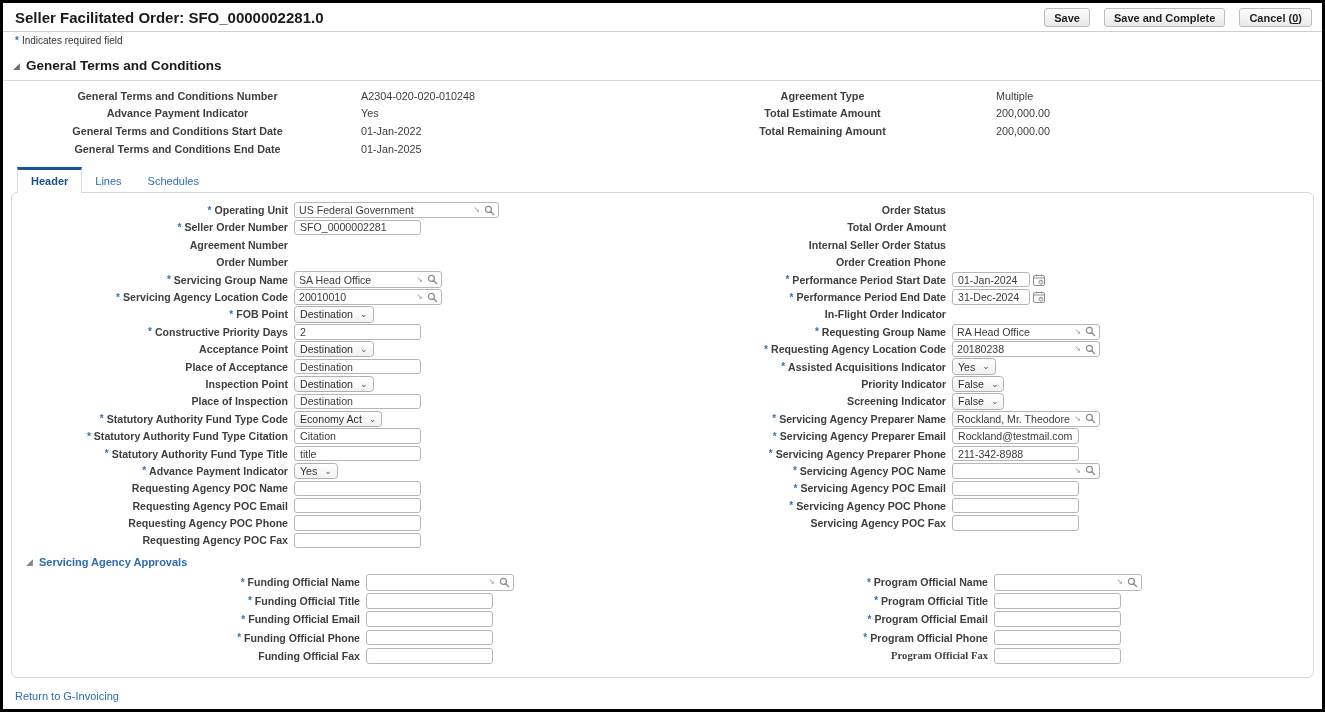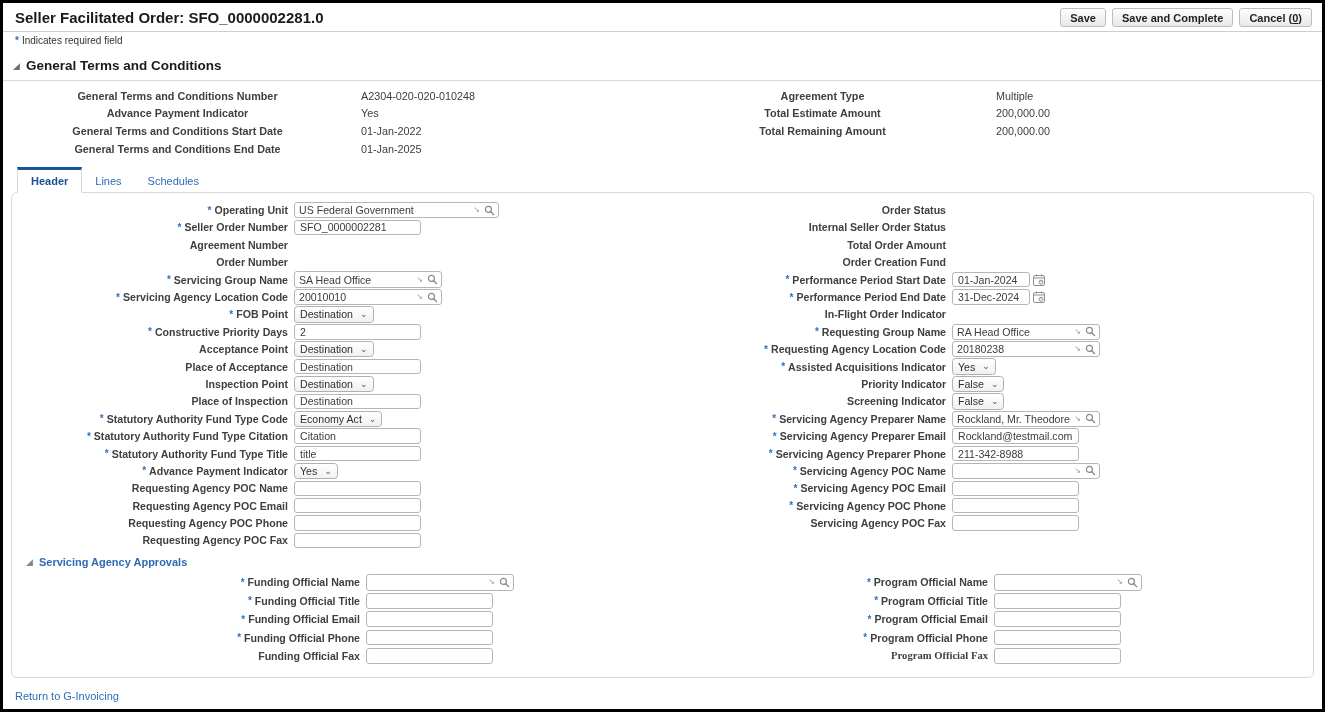--- a/index.html
+++ b/index.html
@@ -6,21 +6,21 @@
   html,body { background:#555; }
   body { font-family: "Liberation Sans", "DejaVu Sans", sans-serif; }
   .frame {
     width: 1325px; height: 712px; background:#fff;
     border: 3px solid #000; overflow: hidden; position: relative;
   }
   
   .titlebar { display:flex; align-items:center; justify-content:space-between;
     padding: 5px 10px 4px 12px; border-bottom: 1px solid #c7d0da; }
   .page-title { font-size: 15px; font-weight: 700; color:#1a1a1a; }
-  .toolbar { display:flex; gap:6px; }
+  .toolbar { display:flex; gap:14px; }
   .btn { font-family: inherit; font-size: 11px; font-weight: 700; color:#1f1f1f;
     background: linear-gradient(#fdfdfd,#e9e9e9); border: 1px solid #bdbdbd;
     border-radius: 3px; padding: 2px 9px; height: 19px; cursor: pointer; }
   .req-note { padding: 3px 10px 4px 12px; font-size: 10px; color:#333; }
   .req { color:#2f71bd; font-weight: 700; margin-right: 3px; font-size: 10px; }
   
   .sec-hdr { display:flex; align-items:center; gap:6px; padding: 8px 8px 5px 10px;
     font-size: 13.5px; font-weight: 700; color:#1a1a1a; }
   .tri { font-size: 9px; color:#6f6f6f; font-weight:400; }
   .sec-rule { border-top: 1px solid #d9d9d9; margin: 2px 0 4px 0; }
@@ -357,33 +357,33 @@
         </div>
       <div class="fcol right" id="form-right">
           <div class="frow">
             <div class="flabel" style="width: 288px;">
               <span>Order Status</span>
             </div>
             <div class="fctl"></div>
           </div>
           <div class="frow">
             <div class="flabel" style="width: 288px;">
+              <span>Total Order Amount</span>
+            </div>
+            <div class="fctl"></div>
+          </div>
+          <div class="frow">
+            <div class="flabel" style="width: 288px;">
               <span>Internal Seller Order Status</span>
             </div>
             <div class="fctl"></div>
           </div>
           <div class="frow">
             <div class="flabel" style="width: 288px;">
-              <span>Total Order Amount</span>
-            </div>
-            <div class="fctl"></div>
-          </div>
-          <div class="frow">
-            <div class="flabel" style="width: 288px;">
-              <span>Order Creation Fund</span>
+              <span>Order Creation Phone</span>
             </div>
             <div class="fctl"></div>
           </div>
           <div class="frow">
             <div class="flabel" style="width: 288px;">
               <span class="req">*</span>
               <span>Performance Period Start Date</span>
             </div>
             <div class="fctl">
               <input class="txt date" value="01-Jan-2024" style="">

